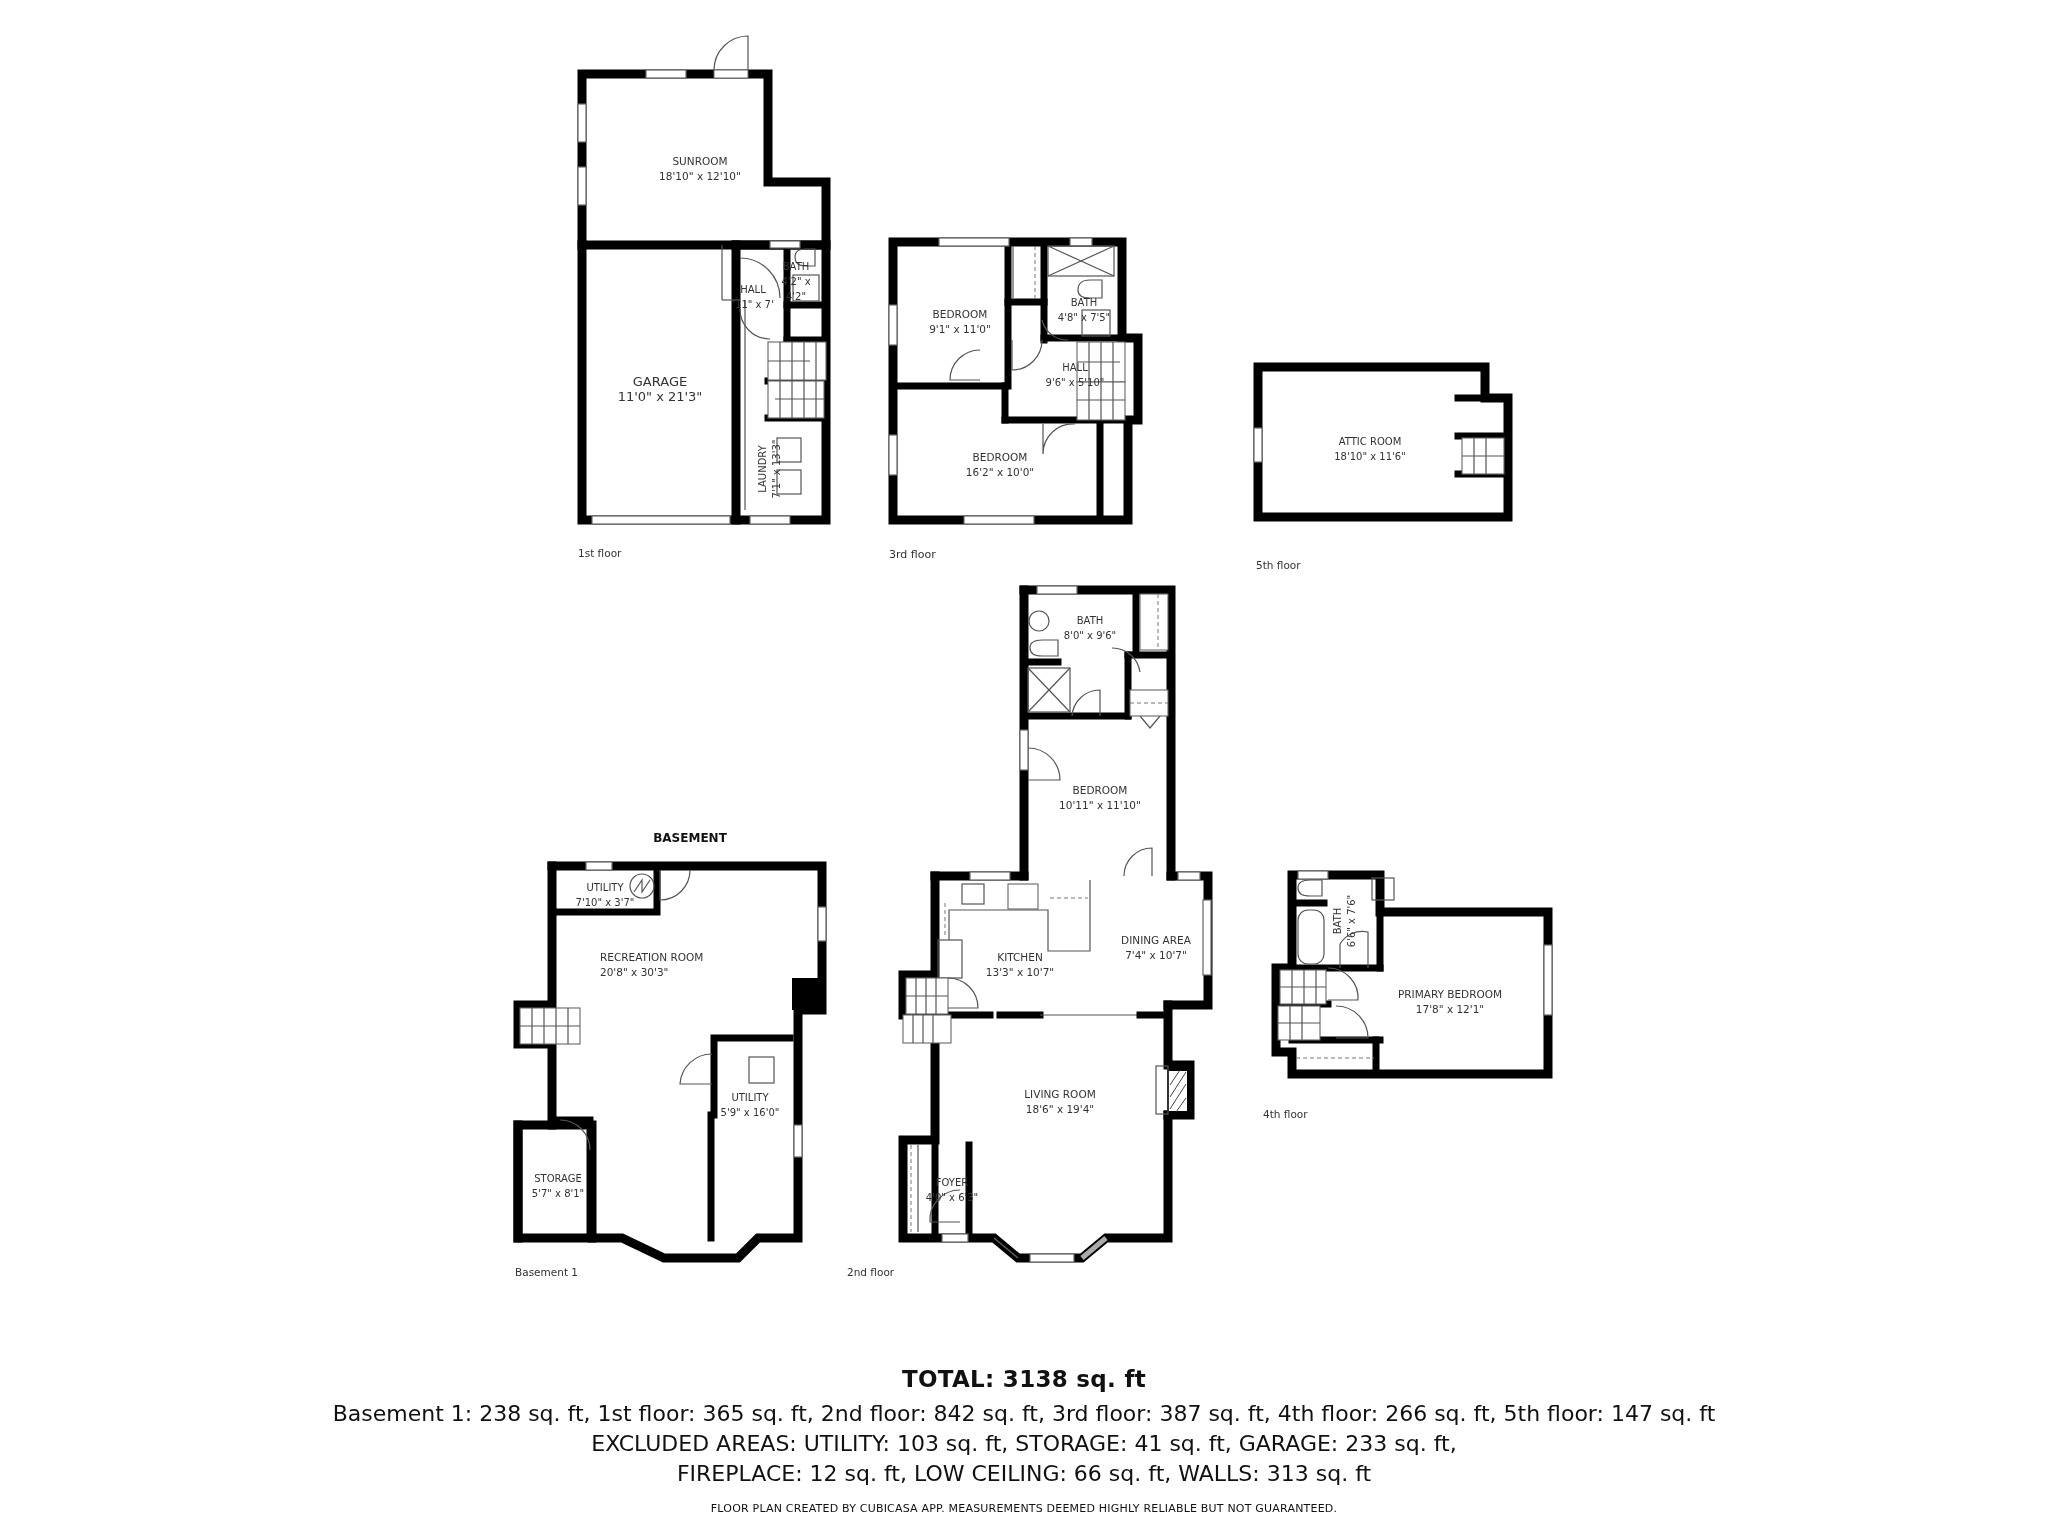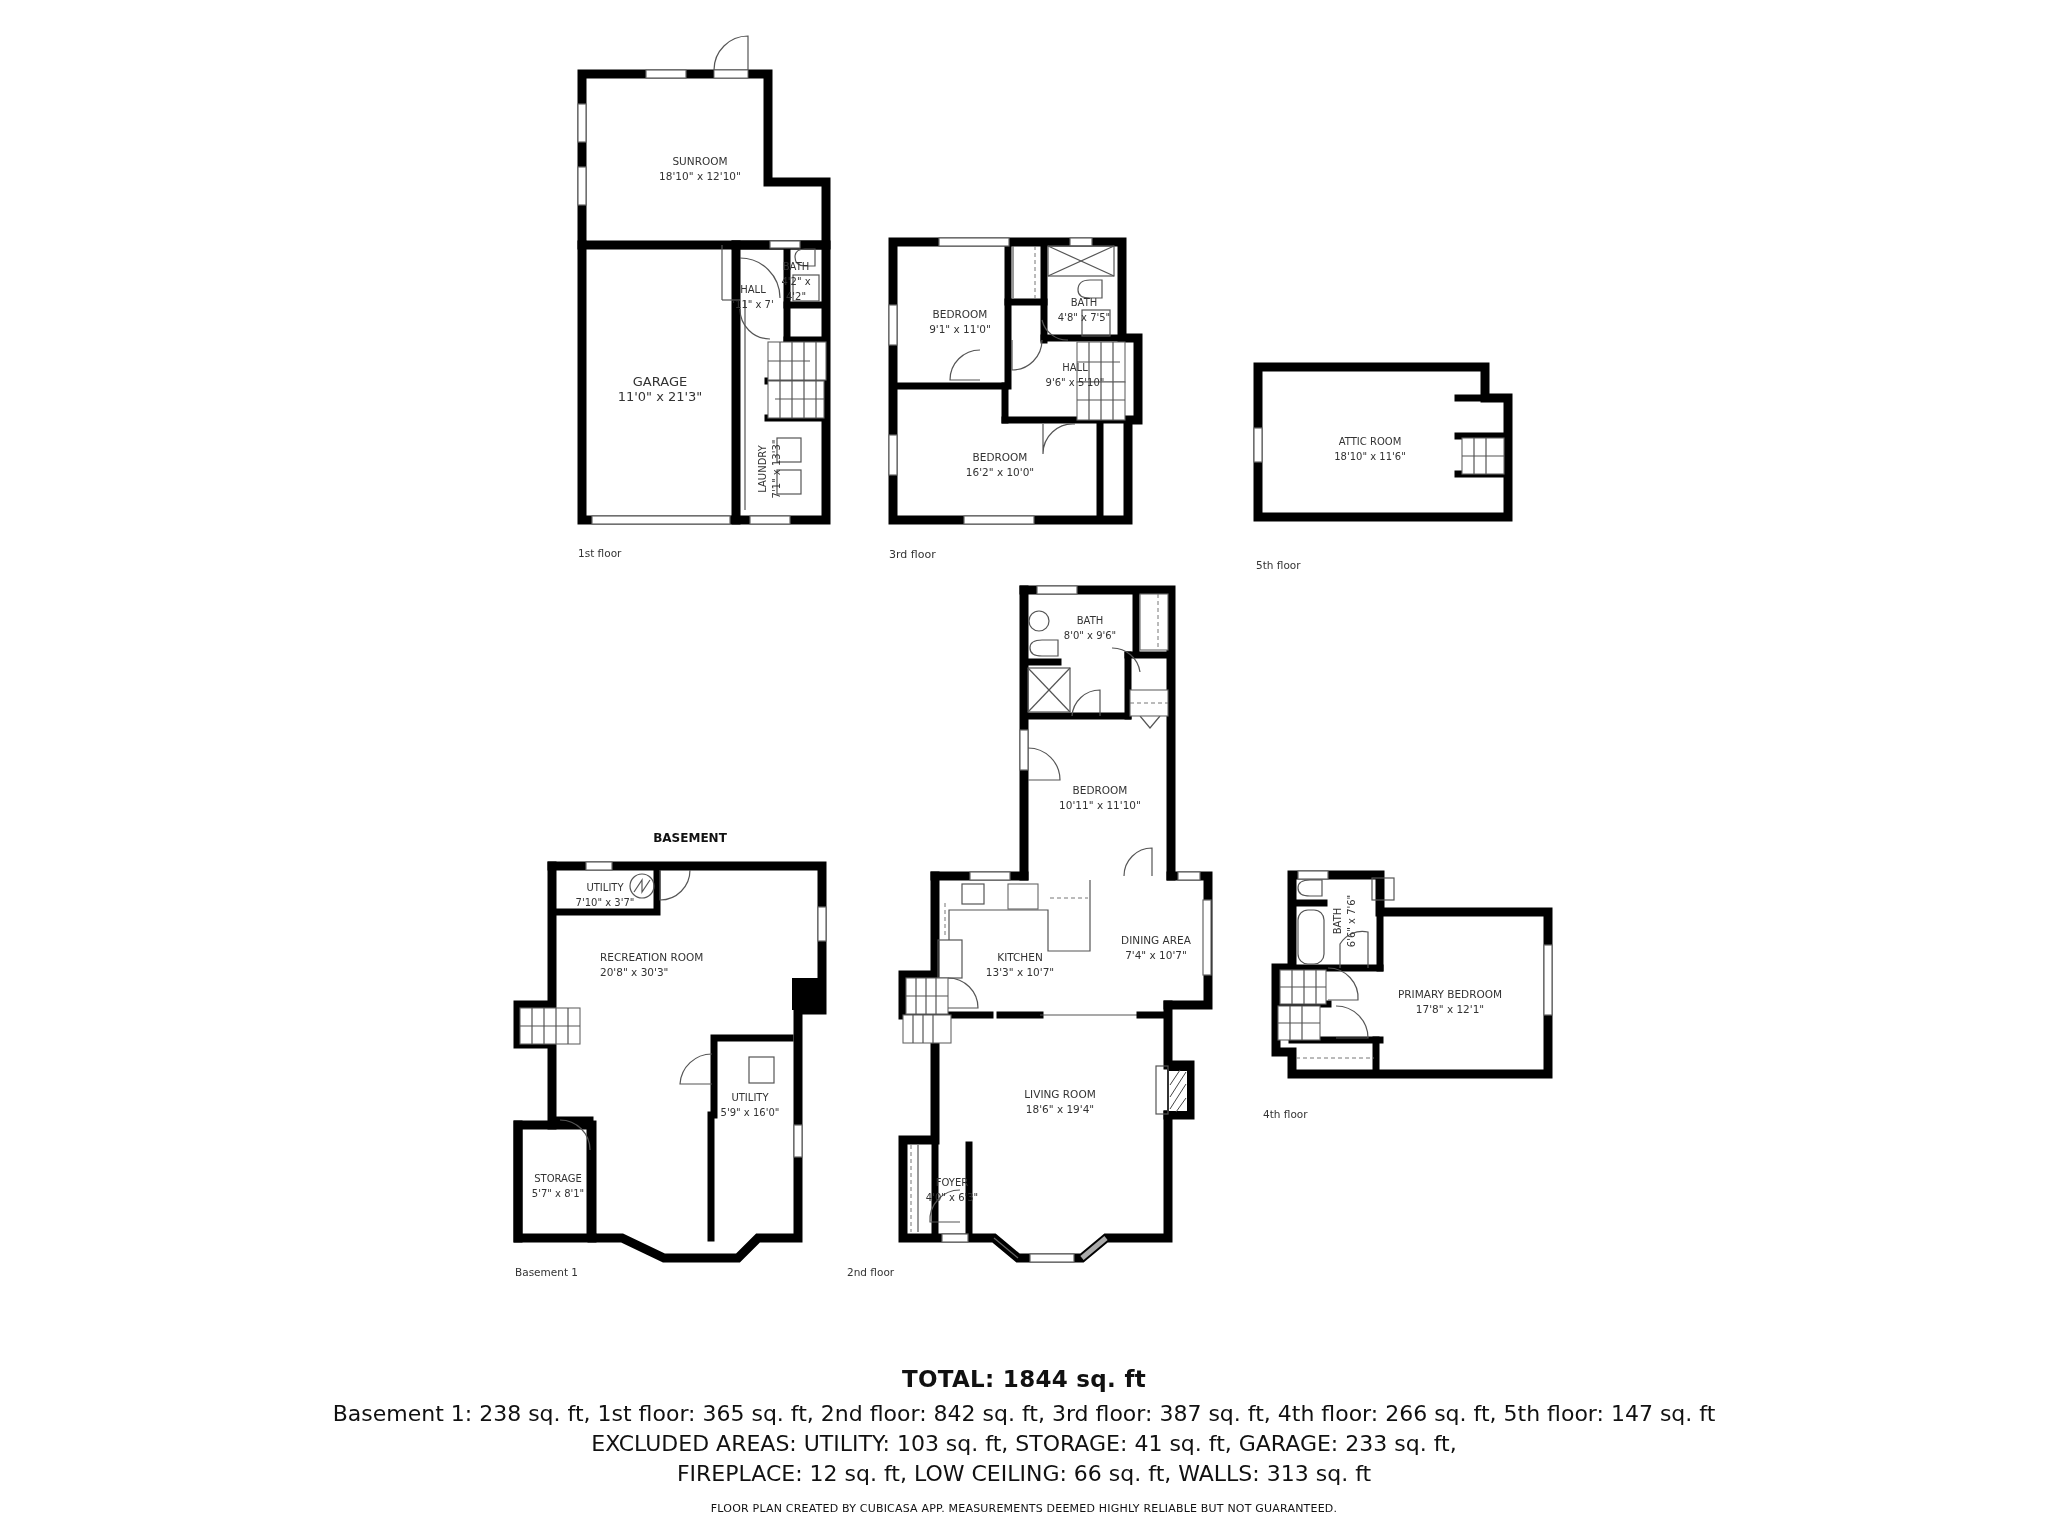--- a/index.html
+++ b/index.html
@@ -361,18 +361,18 @@
     <div>6'6" x 7'6"</div>
   </div>
   <div style="position:absolute;left:1380px;top:987px;width:140px;text-align:center;font-size:10.5px;line-height:15px;color:#333;">
     <div>PRIMARY BEDROOM</div>
     <div>17'8" x 12'1"</div>
   </div>
   <div style="position:absolute;left:1263px;top:1108px;font-size:10.5px;color:#333;">4th floor</div>
 </div>
 
 <div>
-  <div id="total" class="summary">TOTAL: 1844 sq. ft</div>
+  <div id="total" class="summary">TOTAL: 3138 sq. ft</div>
   <div id="line1" class="summary s-line">Basement 1: 238 sq. ft, 1st floor: 365 sq. ft, 2nd floor: 842 sq. ft, 3rd floor: 387 sq. ft, 4th floor: 266 sq. ft, 5th floor: 147 sq. ft</div>
   <div id="line2" class="summary s-line">EXCLUDED AREAS: UTILITY: 103 sq. ft, STORAGE: 41 sq. ft, GARAGE: 233 sq. ft,</div>
   <div id="line3" class="summary s-line">FIREPLACE: 12 sq. ft, LOW CEILING: 66 sq. ft, WALLS: 313 sq. ft</div>
   <div id="disclaimer" class="summary">FLOOR PLAN CREATED BY CUBICASA APP. MEASUREMENTS DEEMED HIGHLY RELIABLE BUT NOT GUARANTEED.</div>
 </div>
 
 </body></html>

